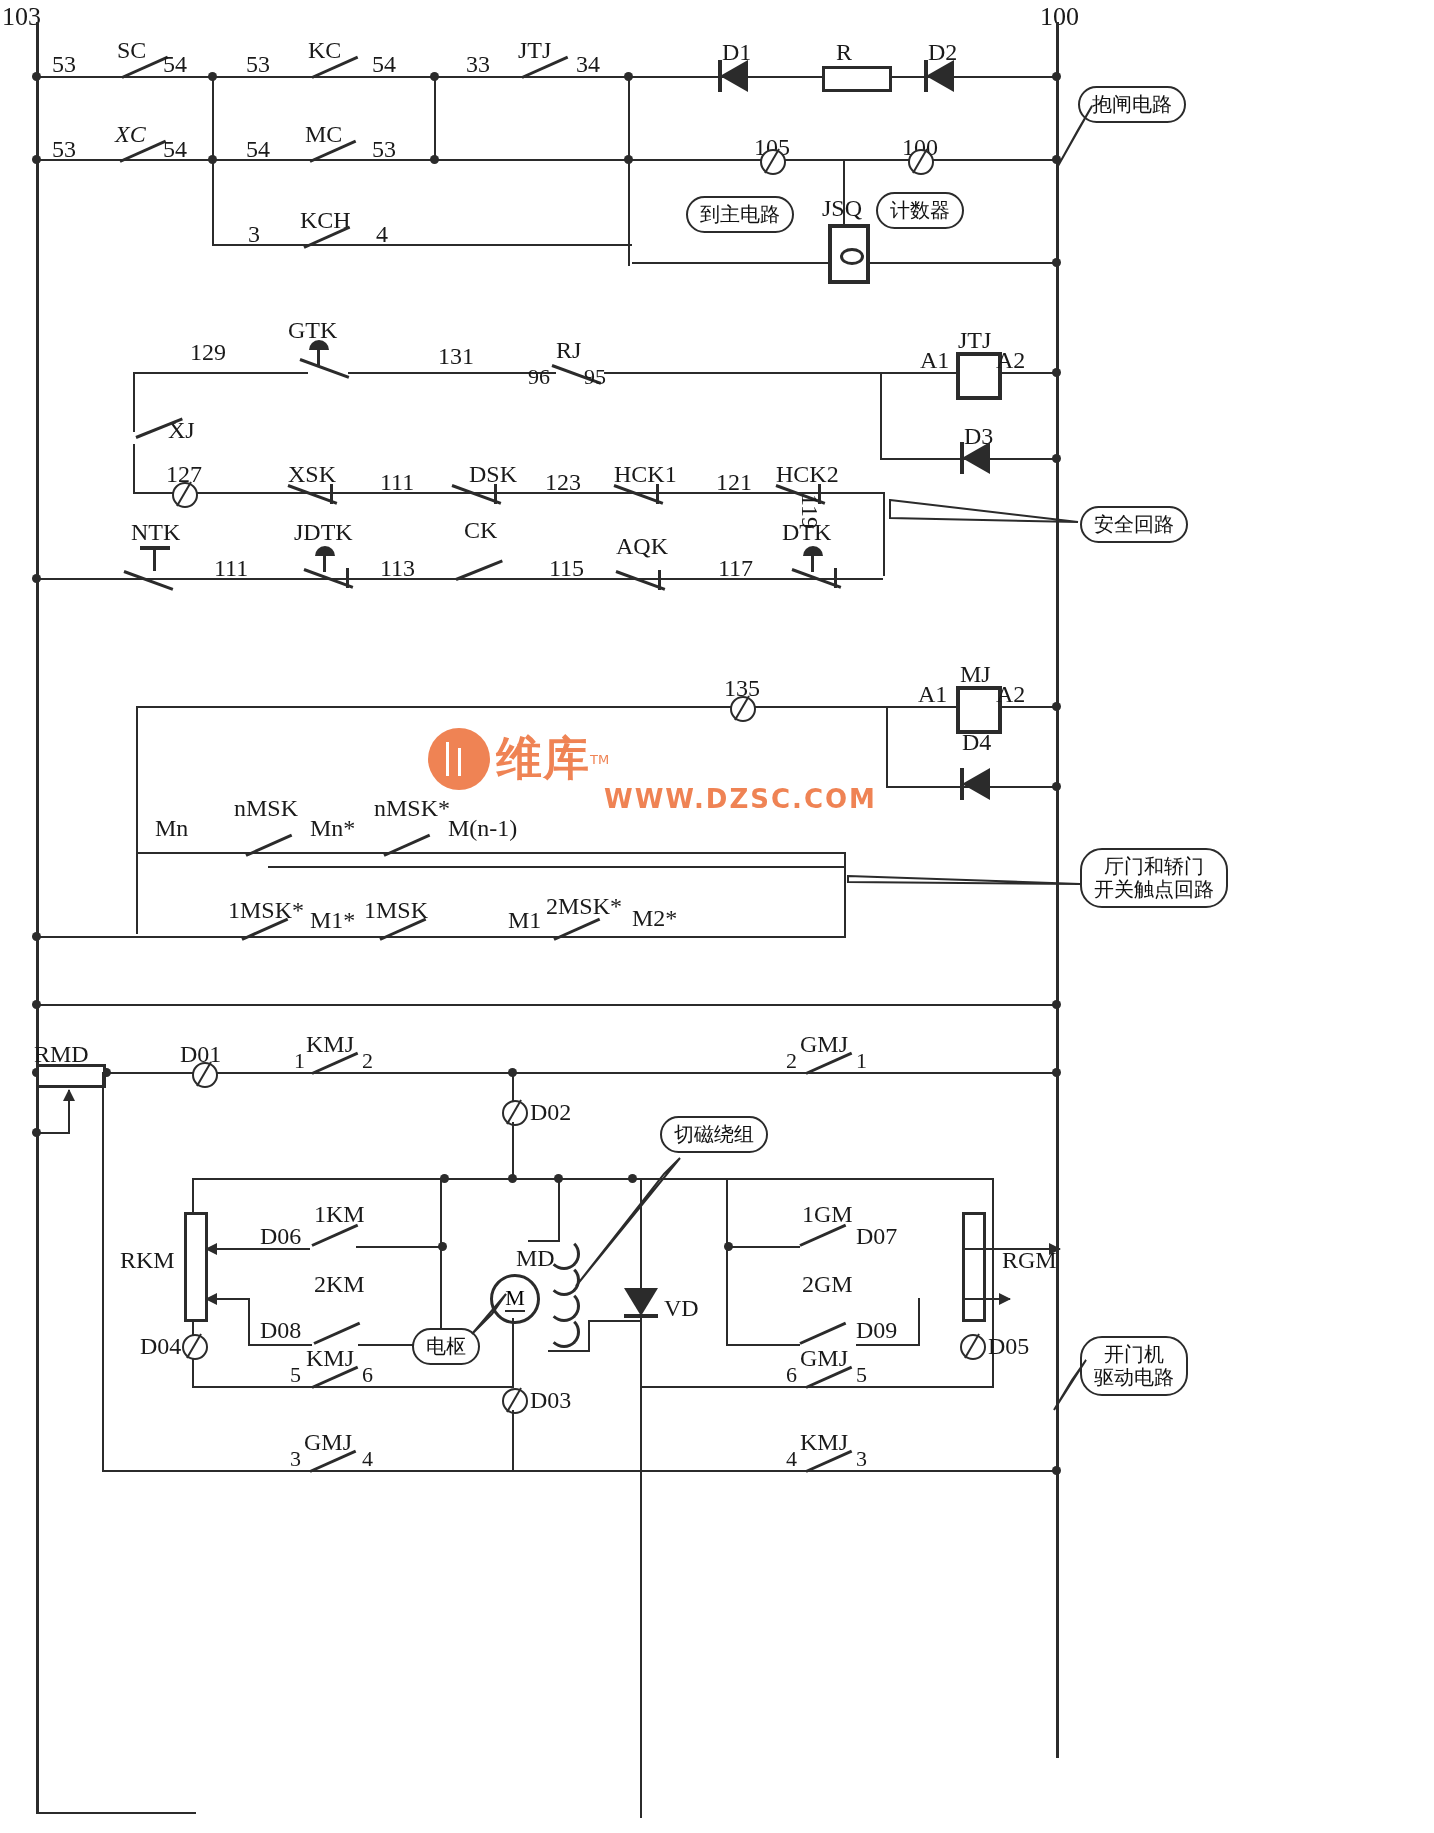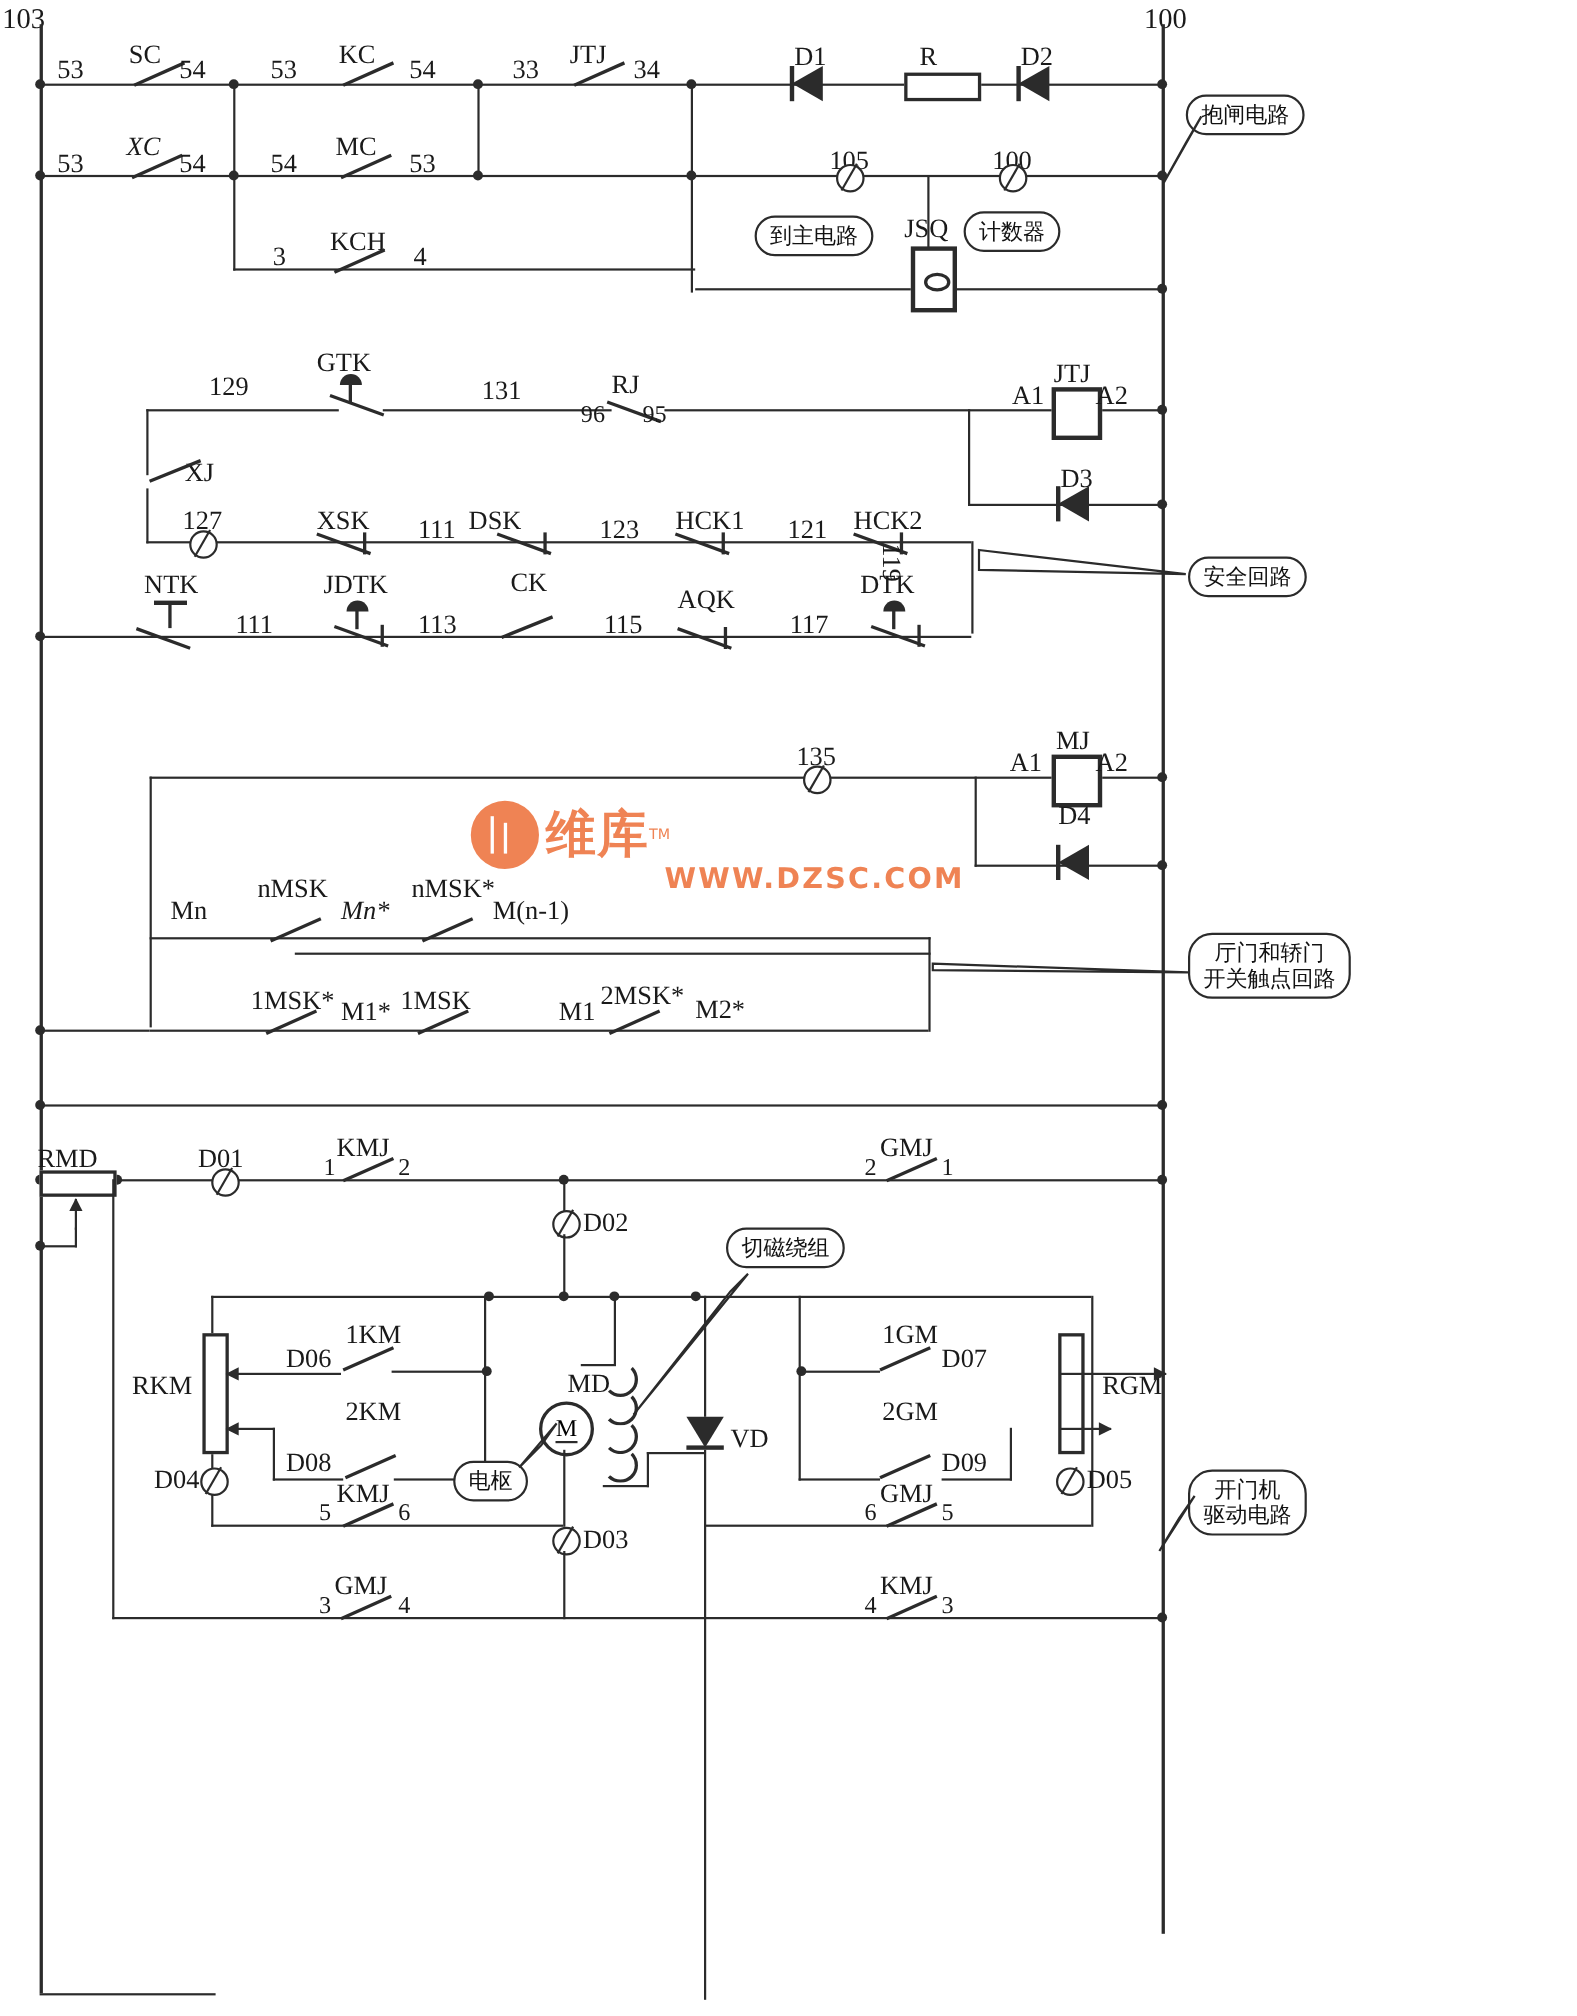--- a/index.html
+++ b/index.html
@@ -235,21 +235,21 @@
   <div class="lbl t24" style="left:166px;top:462px;">127</div>
   <div class="term" style="left:172px;top:482px;"></div>
 
   <div class="lbl t24" style="left:288px;top:462px;">XSK</div>
   <div class="swnc" style="left:288px;top:480px;">
       <i></i>
       <u></u>
     </div>
   <div class="lbl t24" style="left:380px;top:470px;">111</div>
 
-  <div class="lbl t24" style="left:426px;top:462px;">DSK</div>
+  <div class="lbl t24" style="left:469px;top:462px;">DSK</div>
   <div class="swnc" style="left:452px;top:480px;">
       <i></i>
       <u></u>
     </div>
   <div class="lbl t24" style="left:545px;top:470px;">123</div>
 
   <div class="lbl t24" style="left:614px;top:462px;">HCK1</div>
   <div class="swnc" style="left:614px;top:480px;">
       <i></i>
       <u></u>
@@ -334,21 +334,21 @@
       <div class="tri"></div>
       <div class="bar"></div>
     </div>
 
   <div class="ln h" style="left:136px;top:852px;width:710px;"></div>
   <div class="lbl t24" style="left:155px;top:816px;">Mn</div>
   <div class="lbl t24" style="left:234px;top:796px;">nMSK</div>
   <div class="swno" style="left:244px;top:836px;">
       <i></i>
     </div>
-  <div class="lbl t24" style="left:310px;top:816px;font-style:italic;">Mn*</div>
+  <div class="lbl t24" style="left:310px;top:816px;">Mn*</div>
   <div class="lbl t24" style="left:374px;top:796px;">nMSK*</div>
   <div class="swno" style="left:382px;top:836px;">
       <i></i>
     </div>
   <div class="lbl t24" style="left:448px;top:816px;">M(n-1)</div>
 
   <div class="ln h" style="left:268px;top:866px;width:578px;"></div>
   <div class="ln v" style="left:844px;top:852px;height:86px;"></div>
   <div class="ln h" style="left:136px;top:936px;width:708px;"></div>
   <div class="dot" style="left:32px;top:932px;"></div>

